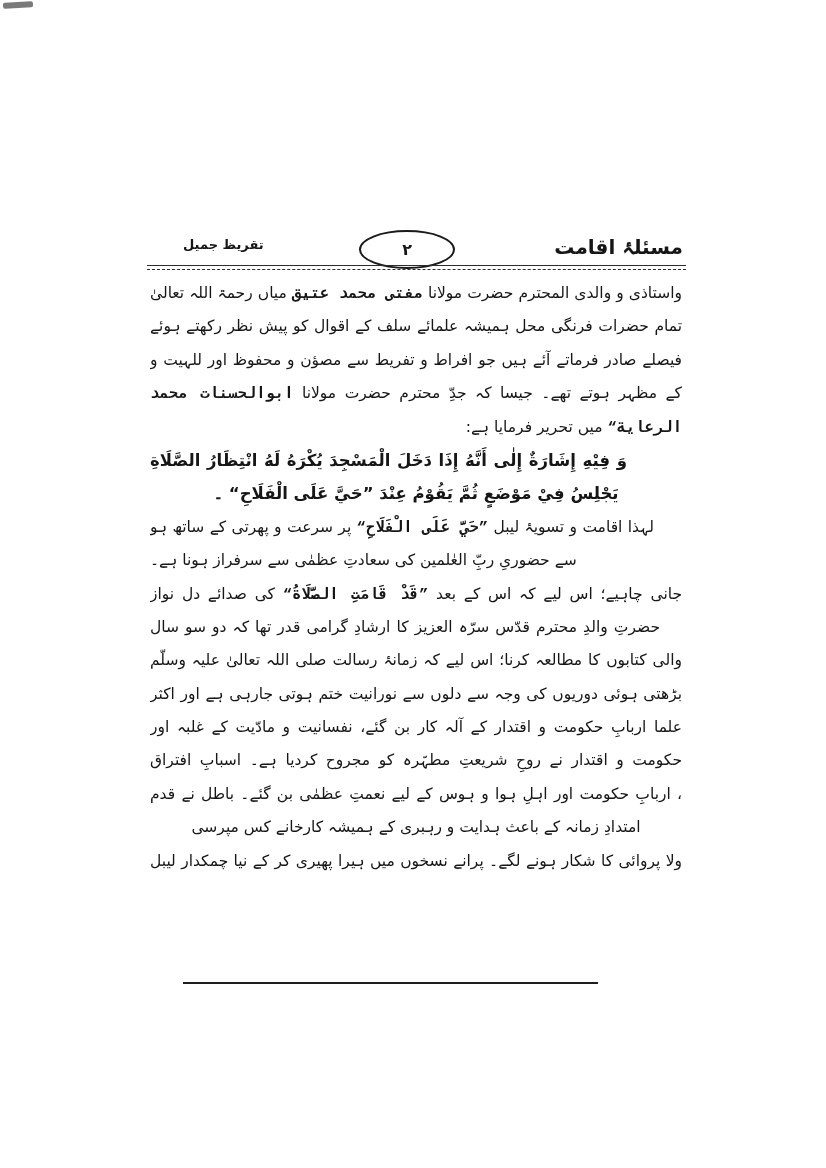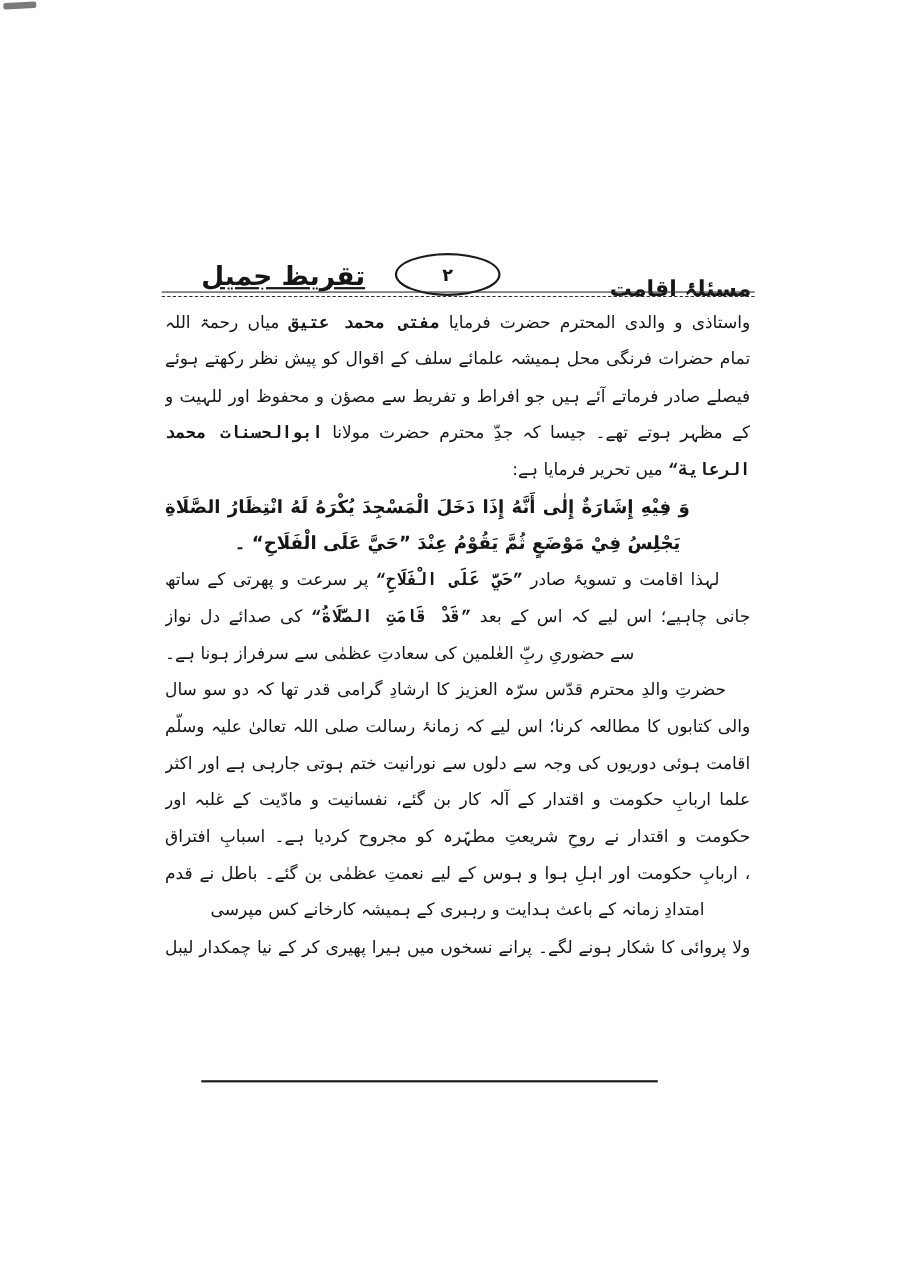--- a/index.html
+++ b/index.html
@@ -12,26 +12,26 @@
     overflow:hidden;
     direction:rtl;
   }
   
   .artifact{
     position:absolute;top:2px;left:3px;width:30px;height:6px;
     background:#4d4d4d;border-radius:2px;transform:rotate(-3deg);opacity:.75;
   }
   
   .hdr-right{
-    position:absolute;top:250px;right:143px;
+    position:absolute;top:235px;right:143px;
     font-size:20px;font-weight:700;letter-spacing:0;
   }
   .hdr-left{
     position:absolute;top:237px;left:183px;
-    font-size:24px;font-weight:700;text-decoration:underline;
+    font-size:13px;font-weight:700;
   }
   .oval{
     position:absolute;top:230px;left:359px;
     width:96px;height:39px;
     border:2px solid #1a1a1a;border-radius:50%;
     display:flex;align-items:center;justify-content:center;
     font-size:16px;font-weight:700;
     box-sizing:border-box;
     background:#fff;
   }
@@ -77,33 +77,33 @@
 
   <div class="oval">
     <span>۲</span>
   </div>
 
   <div class="hdr-left">تقریظ جمیل</div>
 
   <div class="hdr-rule"></div>
 
   <main class="body-block">
-      <div class="line justify"><span>واستاذی و والدی المحترم حضرت فرمایا </span><span class="b">مفتی محمد عتیق</span><span> میاں رحمۃ اللہ تعالیٰ علیہ تک</span></div>
+      <div class="line justify"><span>واستاذی و والدی المحترم حضرت مولانا </span><span class="b">مفتی محمد عتیق</span><span> میاں رحمۃ اللہ تعالیٰ علیہ تک</span></div>
       <div class="line justify"><span>تمام حضرات فرنگی محل ہمیشہ علمائے سلف کے اقوال کو پیش نظر رکھتے ہوئے شرعی</span></div>
       <div class="line justify"><span>فیصلے صادر فرماتے آئے ہیں جو افراط و تفریط سے مصؤن و محفوظ اور للہیت و حقانیت</span></div>
       <div class="line justify"><span>کے مظہر ہوتے تھے۔ جیسا کہ جدِّ محترم حضرت مولانا </span><span class="b">ابوالحسنات محمد عبدالحئی</span></div>
       <div class="line right"><span class="b">الرعایة“</span><span> میں تحریر فرمایا ہے:</span></div>
       <div class="line justify naskh" style="padding-right: 55px;"><span>وَ فِيْهِ إِشَارَةٌ إِلٰى أَنَّهُ إِذَا دَخَلَ الْمَسْجِدَ يُكْرَهُ لَهُ انْتِظَارُ الصَّلَاةِ قَائِماً، بَلْ</span></div>
       <div class="line center naskh"><span>يَجْلِسُ فِيْ مَوْضَعٍ ثُمَّ يَقُوْمُ عِنْدَ ”حَيَّ عَلَى الْفَلَاحِ“ ۔</span></div>
-      <div class="line justify" style="padding-right: 28px;"><span>لہذا اقامت و تسویۂ صادر </span><span class="b">”حَيَّ عَلَى الْفَلَاحِ“</span><span> پر سرعت و پھرتی کے ساتھ ہو</span></div>
+      <div class="line justify" style="padding-right: 28px;"><span>لہذا اقامت و تسویۂ لیبل </span><span class="b">”حَيَّ عَلَى الْفَلَاحِ“</span><span> پر سرعت و پھرتی کے ساتھ ہو</span></div>
+      <div class="line left"><span>سے حضوریِ ربِّ العٰلمین کی سعادتِ عظمٰی سے سرفراز ہونا ہے۔</span></div>
       <div class="line justify"><span>جانی چاہیے؛ اس لیے کہ اس کے بعد </span><span class="b">”قَدْ قَامَتِ الصَّلَاةُ“</span><span> کی صدائے دل نواز</span></div>
-      <div class="line left"><span>سے حضوریِ ربِّ العٰلمین کی سعادتِ عظمٰی سے سرفراز ہونا ہے۔</span></div>
       <div class="line justify" style="padding-right: 22px;"><span>حضرتِ والدِ محترم قدّس سرّہ العزیز کا ارشادِ گرامی قدر تھا کہ دو سو سال قبل</span></div>
       <div class="line justify"><span>والی کتابوں کا مطالعہ کرنا؛ اس لیے کہ زمانۂ رسالت صلی اللہ تعالیٰ علیہ وسلّم سے</span></div>
-      <div class="line justify"><span>اقامت ہوئی دوریوں کی وجہ سے دلوں سے نورانیت ختم ہوتی جارہی ہے اور اکثر</span></div>
+      <div class="line justify"><span>بڑھتی ہوئی دوریوں کی وجہ سے دلوں سے نورانیت ختم ہوتی جارہی ہے اور اکثر</span></div>
       <div class="line justify"><span>علما اربابِ حکومت و اقتدار کے آلہ کار بن گئے، نفسانیت و مادّیت کے غلبہ اور ہوسِ</span></div>
       <div class="line justify"><span>حکومت و اقتدار نے روحِ شریعتِ مطہّرہ کو مجروح کردیا ہے۔ اسبابِ افتراق</span></div>
       <div class="line justify"><span>، اربابِ حکومت اور اہلِ ہوا و ہوس کے لیے نعمتِ عظمٰی بن گئے۔ باطل نے قدم</span></div>
       <div class="line center"><span>امتدادِ زمانہ کے باعث ہدایت و رہبری کے ہمیشہ کارخانے کس مپرسی</span></div>
       <div class="line justify"><span>ولا پروائی کا شکار ہونے لگے۔ پرانے نسخوں میں ہیرا پھیری کر کے نیا چمکدار لیبل</span></div>
     </main>
 
   <div class="foot-rule"></div>
 
 </div>

